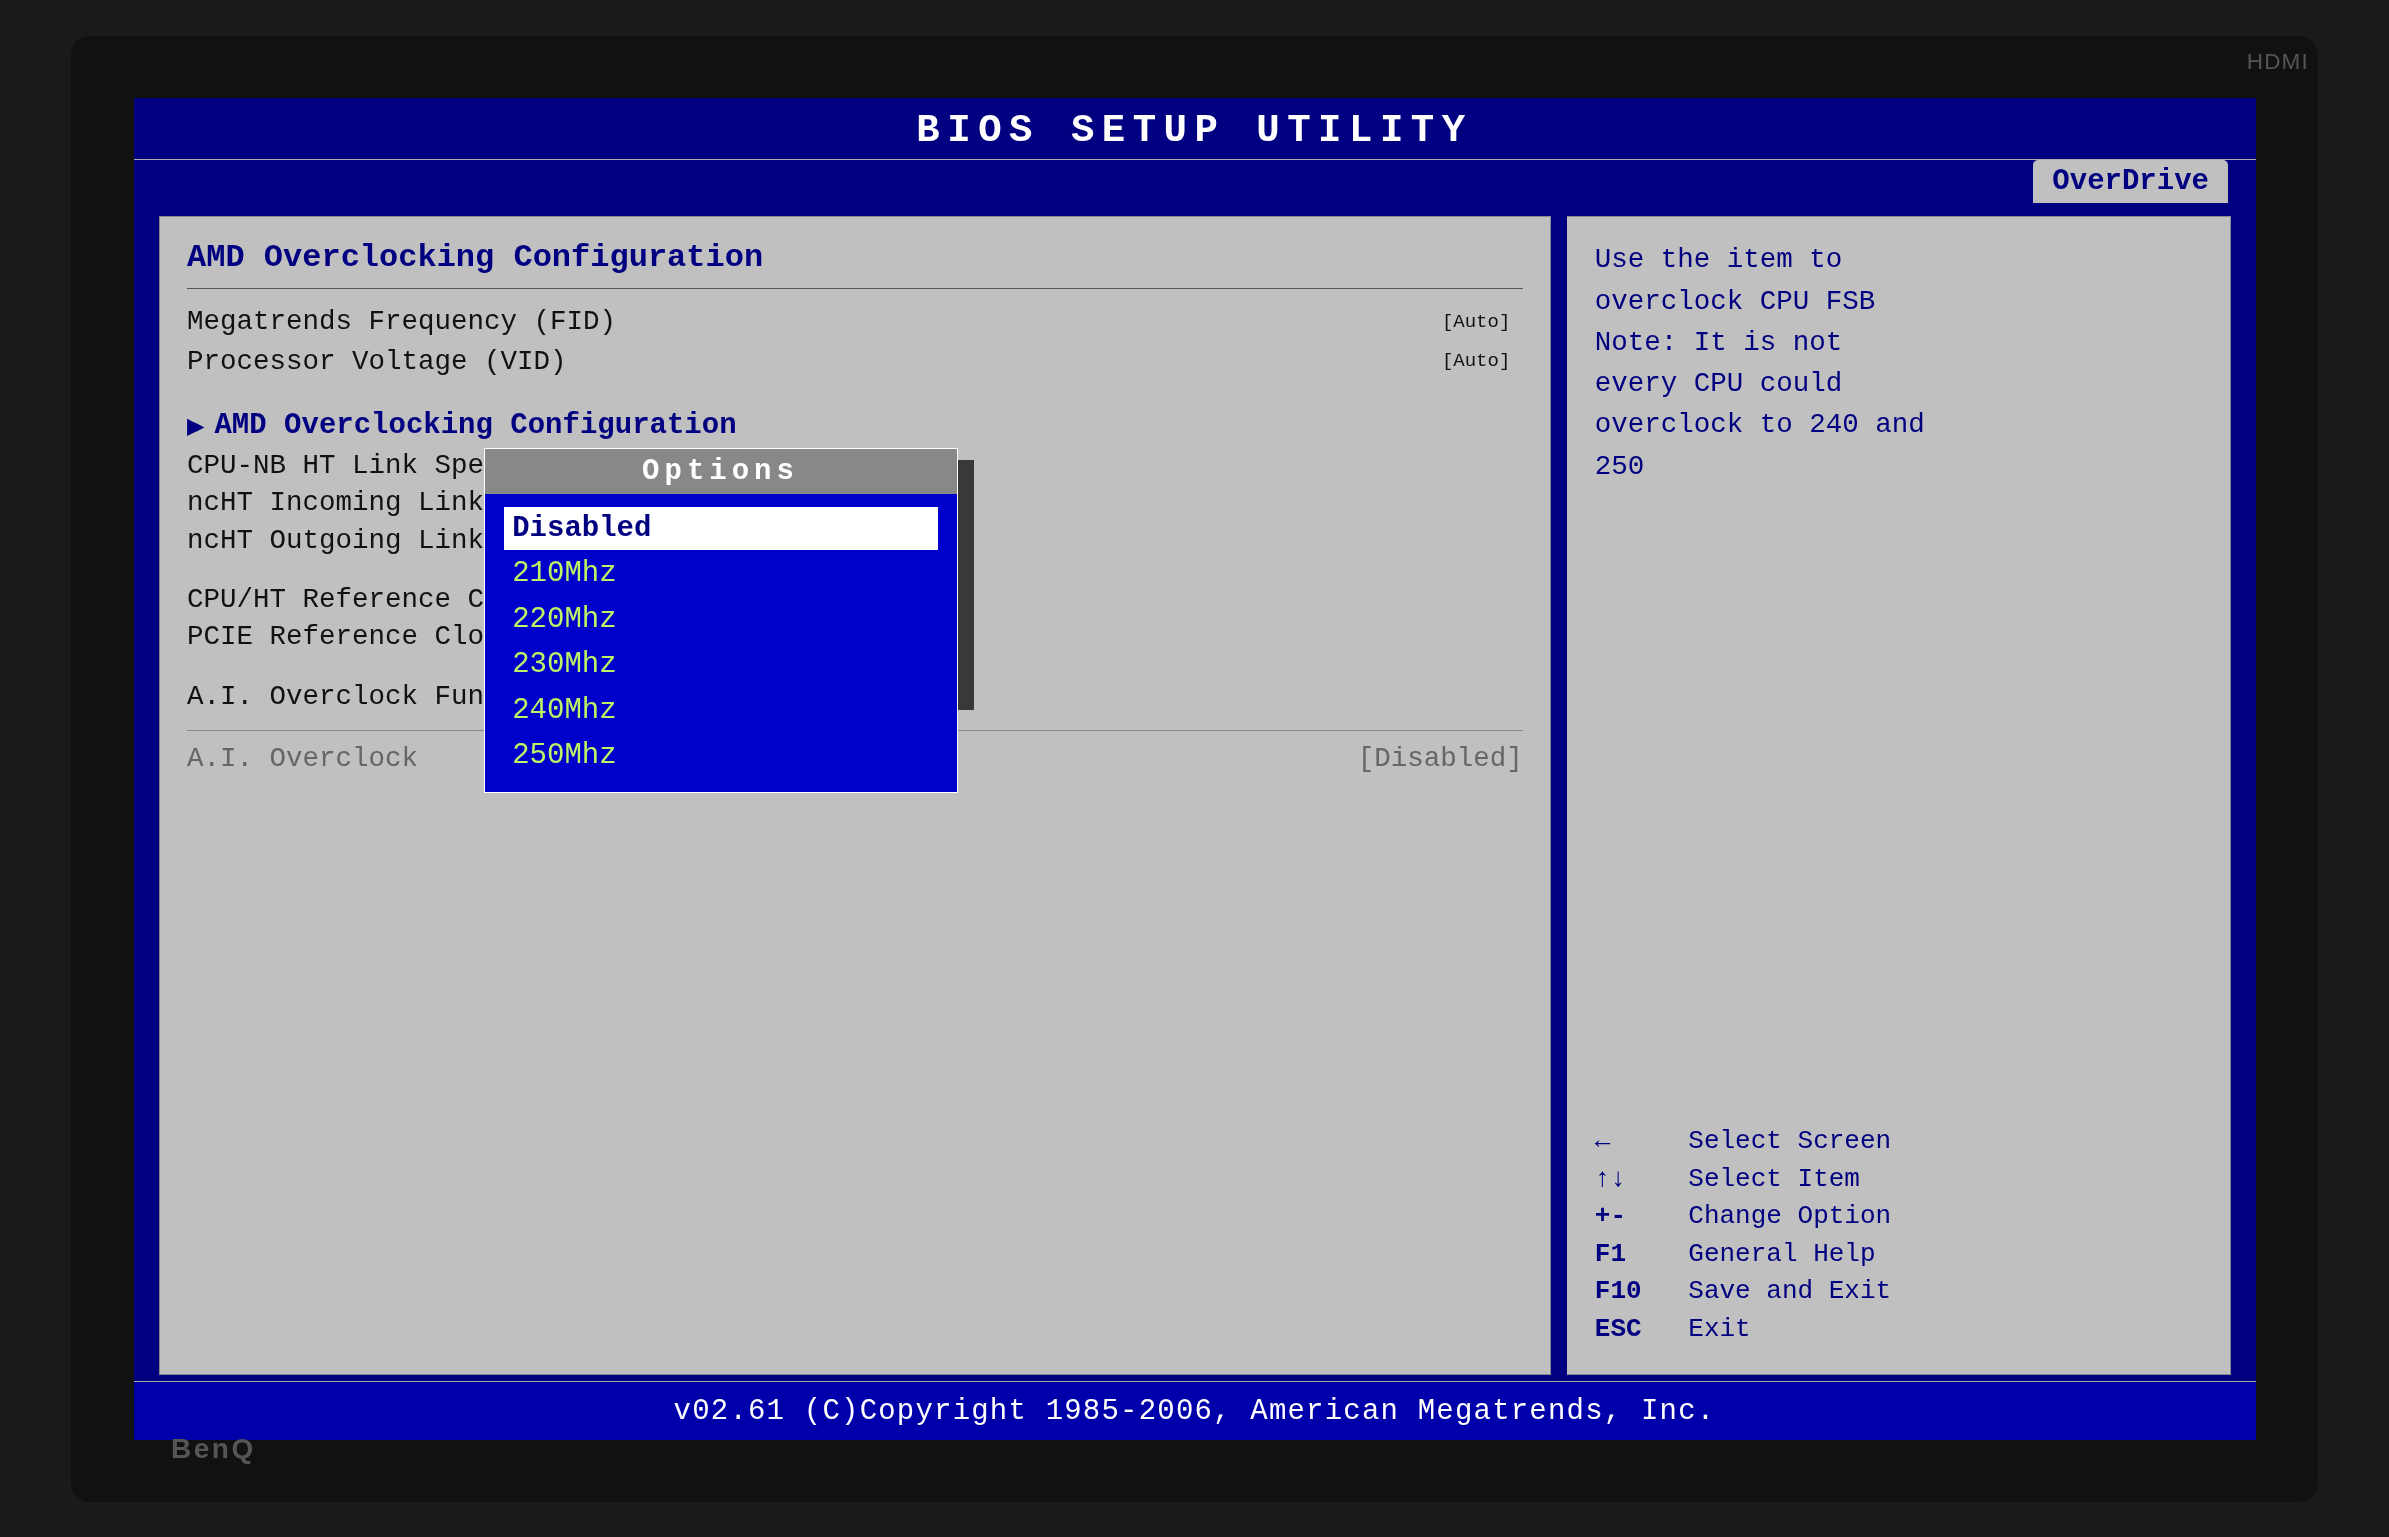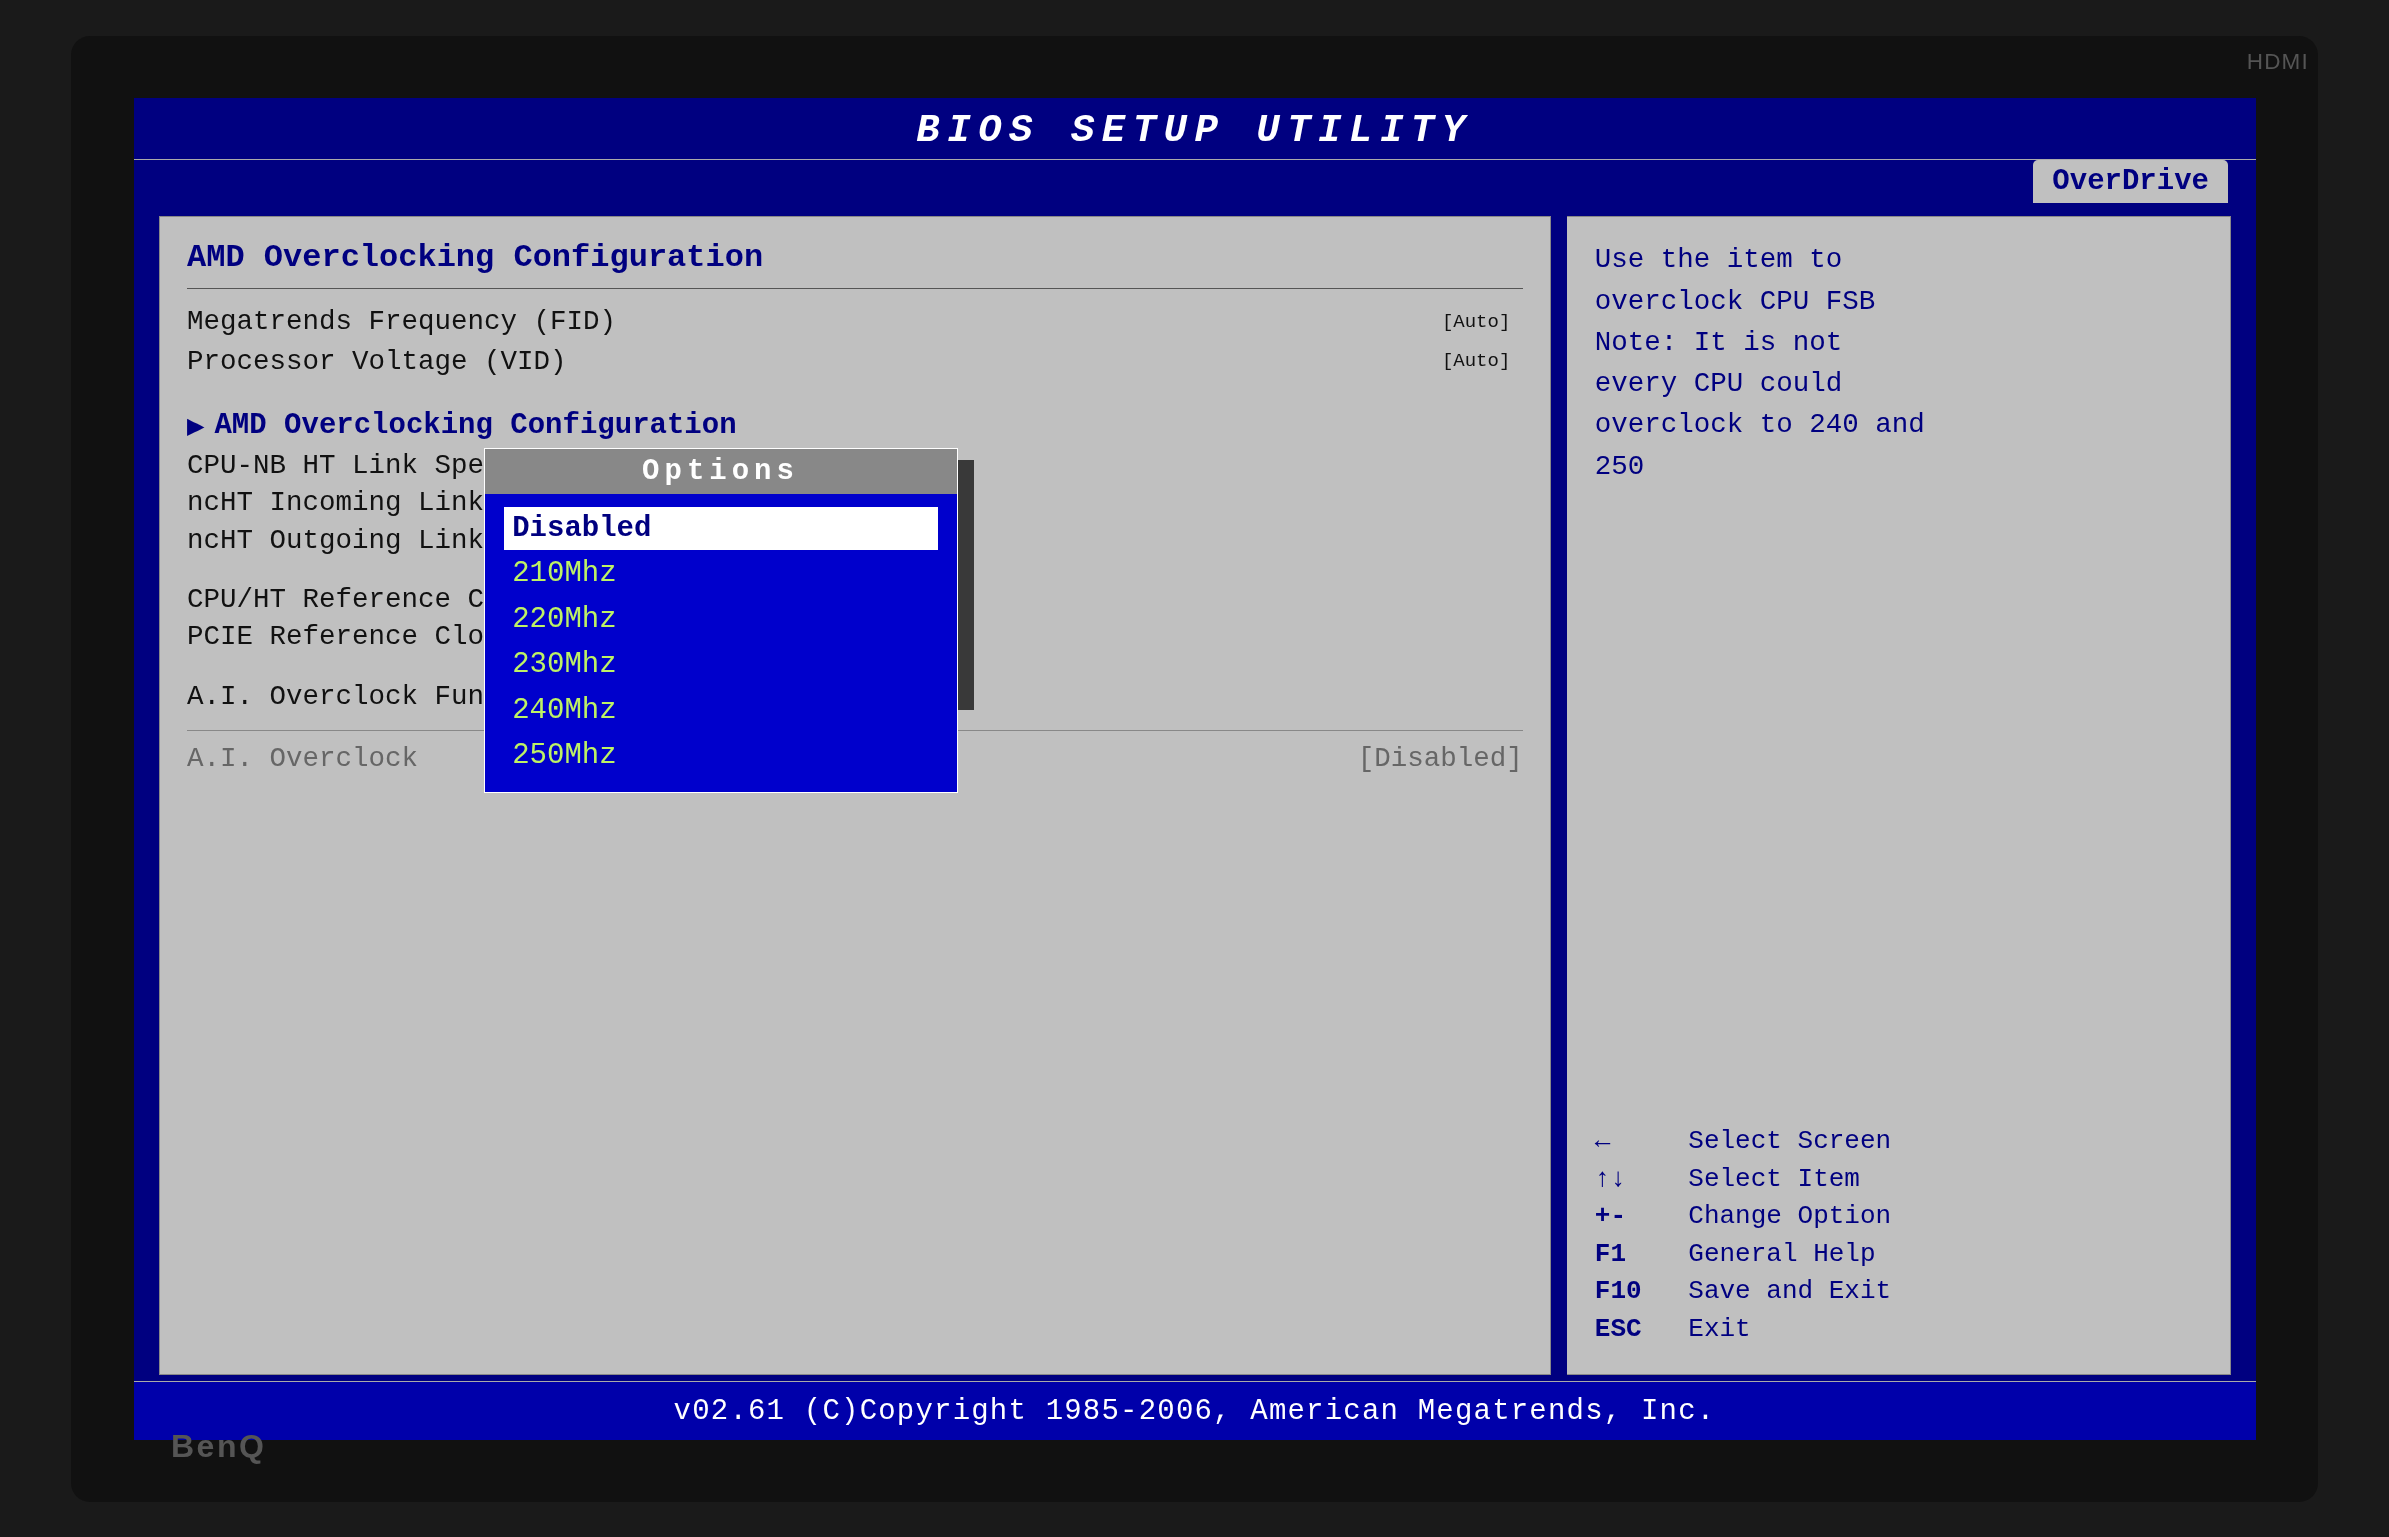--- a/index.html
+++ b/index.html
@@ -40,21 +40,20 @@
       text-align: center;
       padding: 11.2px 0 6.2px 0;
       border-bottom: 1.9px solid #aaa;
     }
 
     .title-bar-text {
       color: #ffffff;
       font-size: 39px;
       font-weight: bold;
       letter-spacing: 7.5px;
-      font-style: italic;
     }
 
     
     .tab-row {
       display: flex;
       justify-content: flex-end;
       background: #000080;
       padding: 0 25px;
     }
 
@@ -256,21 +255,21 @@
       font-size: 29px;
       letter-spacing: 1.2px;
     }
 
     
     .monitor-brand {
       position: absolute;
       bottom: 37px;
       left: 100px;
       color: #555;
-      font-size: 32px;
+      font-size: 28px;
       font-family: Arial, sans-serif;
       font-weight: bold;
       letter-spacing: 2.5px;
     }
 
     
     .hdmi-label {
       position: absolute;
       top: 12.5px;
       right: 9px;

